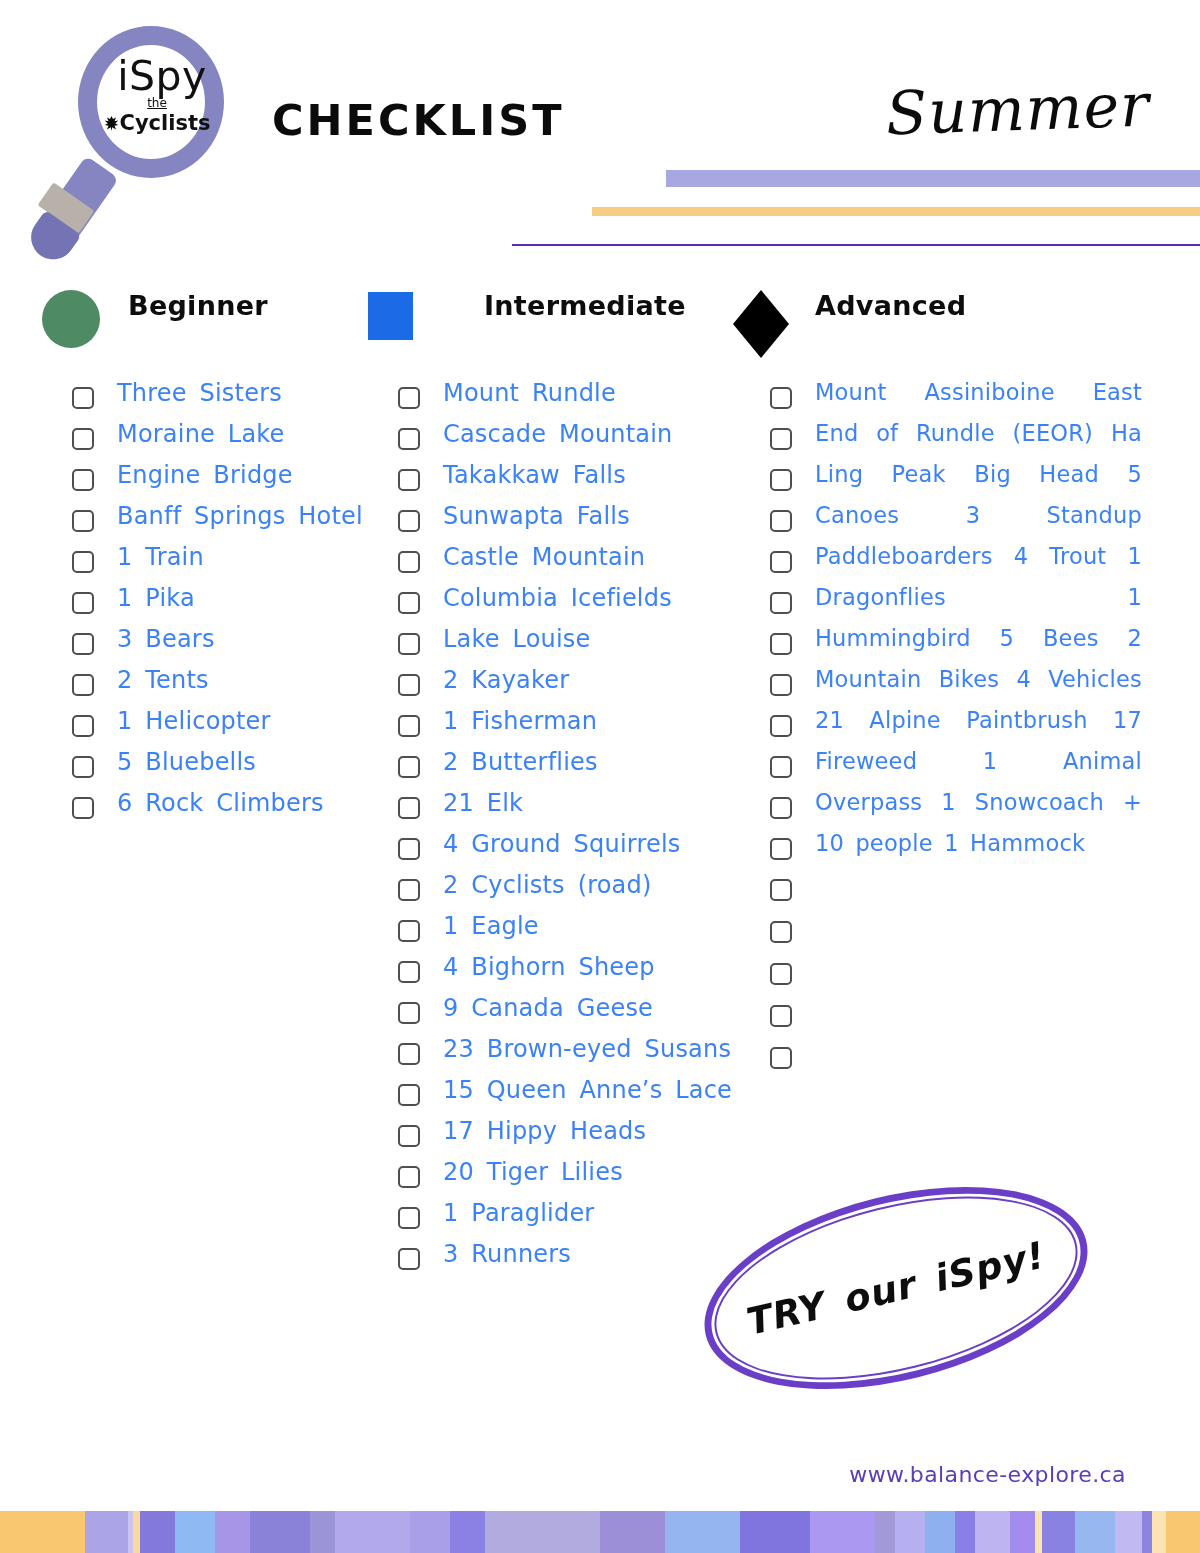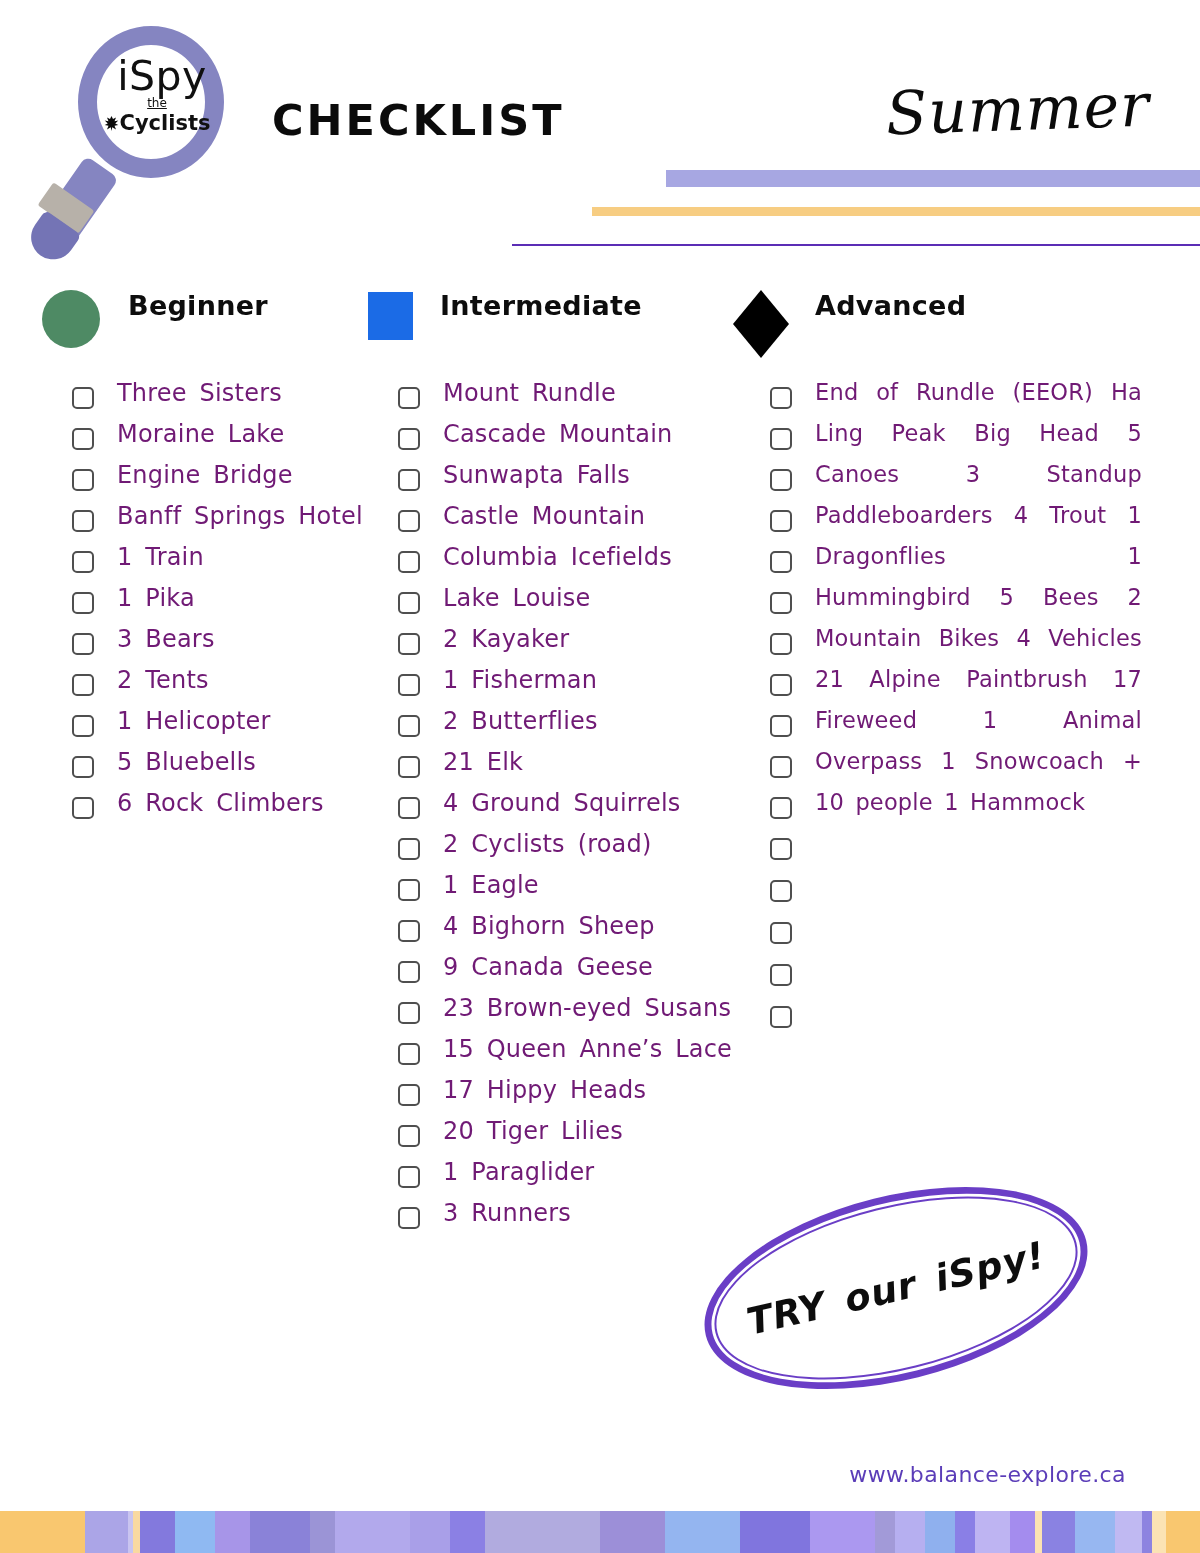--- a/index.html
+++ b/index.html
@@ -32,33 +32,33 @@
   .bar-yellow   { position:absolute; left:592px; top:207px; width:608px; height:9px; }
   .line-purple  { position:absolute; left:512px; top:244px; width:688px; height:2px; }
 
   
   .hdr { position:absolute; top:290px; display:flex; align-items:flex-start; }
   .hdr-label { font-size:27px; font-weight:bold; color:#0d0d0d; letter-spacing:0.3px; }
   .marker-circle  { width:58px; height:58px; border-radius:50%; }
   .marker-square  { width:45px; height:48px; margin-top:2px; }
   .marker-diamond { width:56px; height:68px; clip-path:polygon(50% 0, 100% 50%, 50% 100%, 0 50%); }
   #hdr-beginner { left:42px; }      #hdr-beginner .hdr-label { margin-left:28px; }
-  #hdr-intermediate { left:368px; } #hdr-intermediate .hdr-label { margin-left:27px; }
+  #hdr-intermediate { left:368px;gap:44px; } #hdr-intermediate .hdr-label { margin-left:27px; }
   #hdr-advanced { left:733px; }     #hdr-advanced .hdr-label { margin-left:26px; }
 
   
   .col { position:absolute; top:372px; }
   #col-beginner { left:72px; width:310px; }
   #col-intermediate { left:398px; width:345px; }
   #col-advanced { left:770px; width:372px; }
   .row { display:flex; align-items:center; height:41px; }
   .row.extra { height:42px; }
   .cb { width:22px; height:22px; flex:0 0 22px; box-sizing:border-box;
     border:2px solid #4f4f4f; border-radius:5px; background:#ffffff; transform:translateY(5px); }
-  .lbl { margin-left:23px; font-size:24px; color:#701a75; letter-spacing:0.2px;
+  .lbl { margin-left:23px; font-size:24px; color:#3b82f6; letter-spacing:0.2px;
     word-spacing:5px; white-space:nowrap; }
   #col-advanced .lbl { flex:1; white-space:normal; font-size:22.5px; word-spacing:4px; line-height:1; }
   #col-advanced .lbl.just { text-align:justify; text-align-last:justify; }
 
   
   .badge { position:absolute; left:700px; top:1196px; width:392px; height:184px; transform:rotate(-14deg); }
   .badge-ring { position:absolute; inset:0; border-width:7px; border-style:solid; border-radius:50%; }
   .badge-ring::before { content:""; position:absolute; inset:3px; border:2px solid inherit;
     border-width:2px; border-style:solid; border-color:inherit; border-radius:50%; }
   .badge-text { position:absolute; inset:0; display:flex; align-items:center; justify-content:center;
@@ -164,20 +164,24 @@
       <div class="row">
         <span class="cb"></span>
         <span class="lbl">Mount Rundle</span>
       </div>
       <div class="row">
         <span class="cb"></span>
         <span class="lbl">Cascade Mountain</span>
       </div>
       <div class="row">
         <span class="cb"></span>
+        <span class="lbl">Takakkaw Falls</span>
+      </div>
+      <div class="row">
+        <span class="cb"></span>
         <span class="lbl">Sunwapta Falls</span>
       </div>
       <div class="row">
         <span class="cb"></span>
         <span class="lbl">Castle Mountain</span>
       </div>
       <div class="row">
         <span class="cb"></span>
         <span class="lbl">Columbia Icefields</span>
       </div>
@@ -240,20 +244,24 @@
       <div class="row">
         <span class="cb"></span>
         <span class="lbl">1 Paraglider</span>
       </div>
       <div class="row">
         <span class="cb"></span>
         <span class="lbl">3 Runners</span>
       </div>
     </div>
   <div class="col" id="col-advanced">
+      <div class="row">
+        <span class="cb"></span>
+        <span class="lbl just">Mount Assiniboine East</span>
+      </div>
       <div class="row">
         <span class="cb"></span>
         <span class="lbl just">End of Rundle (EEOR) Ha</span>
       </div>
       <div class="row">
         <span class="cb"></span>
         <span class="lbl just">Ling Peak Big Head 5</span>
       </div>
       <div class="row">
         <span class="cb"></span>

